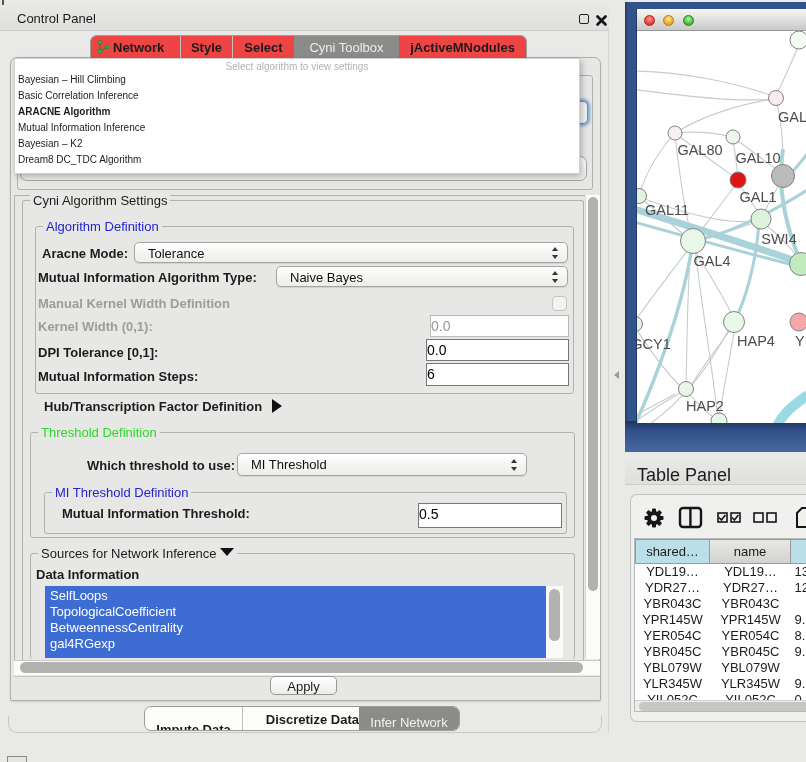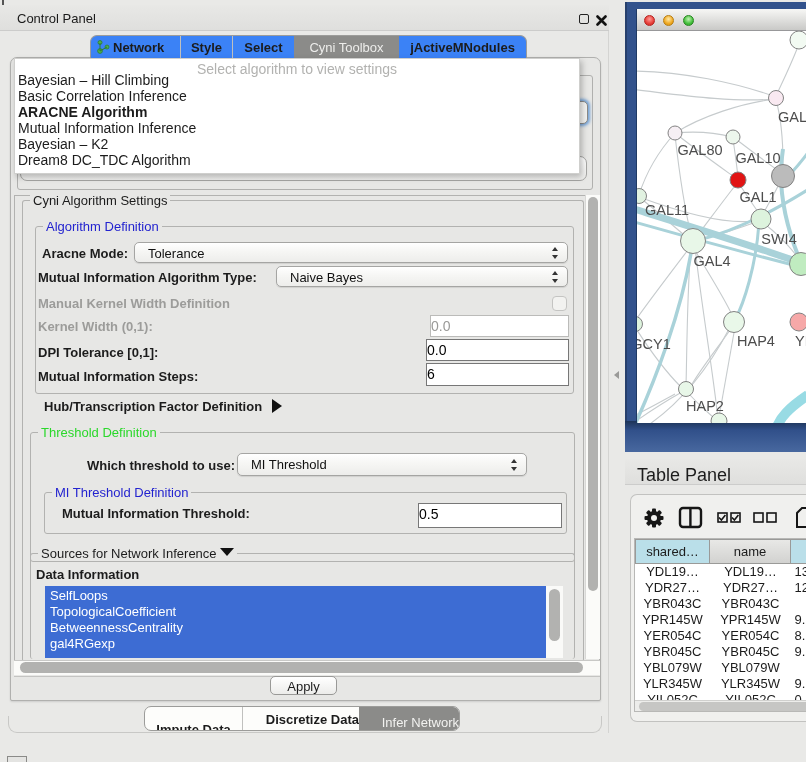--- a/index.html
+++ b/index.html
@@ -62,21 +62,21 @@
 <div class="lbl dis" style="left:38px;top:319px">Kernel Width (0,1):</div>
 <div class="tf tfd" style="left:430px;top:315px;width:139px;height:22px">0.0</div>
 <div class="lbl" style="left:38px;top:345px">DPI Tolerance [0,1]:</div>
 <div class="tf" style="left:426px;top:339px;width:143px;height:22px">0.0</div>
 <div class="lbl" style="left:38px;top:369px">Mutual Information Steps:</div>
 <div class="tf" style="left:426px;top:363px;width:143px;height:23px">6</div>
 
 <div class="lbl" style="left:44px;top:399px">Hub/Transcription Factor Definition</div>
 <div class="a" style="left:272px;top:399px;width:0;height:0;border-top:7px solid transparent;border-bottom:7px solid transparent;border-left:10px solid #111"></div>
 
-<div class="grp" style="left:30px;top:432px;width:545px;height:130px">
+<div class="grp" style="left:30px;top:432px;width:545px;height:106px">
   <span class="glabel" style="color:#2bd82b">Threshold Definition</span>
 </div>
 <div class="lbl" style="right:571px;top:458px">Which threshold to use:</div>
 <div class="combo" style="left:237px;top:453px;width:290px;height:23px">
     <span class="ct">MI Threshold</span>
     <span class="step"></span>
   </div>
 <div class="grp" style="left:44px;top:492px;width:523px;height:42px">
   <span class="glabel" style="color:#2323cf">MI Threshold Definition</span>
 </div>
@@ -97,41 +97,41 @@
 <div class="a" style="left:588px;top:197px;width:10px;height:394px;background:#b2b2b0;border-radius:6px"></div>
 <div class="a" style="left:14px;top:660px;width:586px;height:15px;background:#fbfbf9;border-top:1px solid #c8c8c6"></div>
 <div class="a" style="left:20px;top:662px;width:563px;height:11px;background:#b2b2b0;border-radius:6px"></div>
 
 <div class="a" style="left:14px;top:676px;width:586px;height:1px;background:#c4c4c2"></div>
 <div class="a" style="left:270px;top:676px;width:67px;height:19px;background:linear-gradient(#ffffff,#ececea);border:1px solid #999997;border-radius:5px;text-align:center;font-size:13px;padding-top:2px">Apply</div>
 
 <div class="a" style="left:144px;top:706px;width:316px;height:25px;background:#fdfdfb;border:1px solid #9c9c9a;border-radius:7px;overflow:hidden;display:flex">
   <div style="flex:0 0 98px;text-align:center;font-weight:bold;padding-top:15px;border-right:1px solid #c0c0be">Impute Data</div>
   <div style="flex:0 0 116px;text-align:right;font-weight:bold;padding-top:5px">Discretize Data</div>
-  <div style="flex:1;text-align:right;color:#f2f2f0;background:#8b8b89;padding-top:8px">Infer Network</div>
+  <div style="flex:1;text-align:center;color:#f2f2f0;background:#8b8b89;padding-top:8px">Infer Network</div>
 </div>
 
 <div class="a" style="left:8px;top:716px;width:594px;height:17px;border:1px solid #c8c8c6;border-top:none;border-radius:0 0 9px 9px"></div>
 
-<div class="a" style="left:90px;top:35px;width:437px;height:23px;background:#3b82f6;border:1px solid #9c9c9a;border-radius:7px 7px 0 0;border-bottom:none;display:flex;overflow:hidden">
+<div class="a" style="left:90px;top:35px;width:437px;height:23px;background:#ef4444;border:1px solid #9c9c9a;border-radius:7px 7px 0 0;border-bottom:none;display:flex;overflow:hidden">
   <div style="flex:0 0 90px;font-weight:bold;padding:4px 0 0 22px;border-right:1px solid #c0c0be;position:relative">
     <svg class="a" style="left:6px;top:4px" width="13" height="14" viewBox="0 0 13 14">
         <circle cx="3" cy="2.5" r="2" fill="#4caf50" stroke="#2e7d32" stroke-width="0.8"></circle>
         <circle cx="3" cy="11" r="2.4" fill="#4caf50" stroke="#2e7d32" stroke-width="0.8"></circle>
         <circle cx="10" cy="7" r="2" fill="#4caf50" stroke="#2e7d32" stroke-width="0.8"></circle>
         <path d="M3 3 L3 11 M3 11 L10 7" stroke="#2e7d32" stroke-width="1"></path>
       </svg>
     Network</div>
   <div style="flex:0 0 52px;text-align:center;font-weight:bold;padding-top:4px;border-right:1px solid #c0c0be">Style</div>
   <div style="flex:0 0 61px;text-align:center;font-weight:bold;padding-top:4px">Select</div>
   <div style="flex:0 0 105px;text-align:center;color:#ededeb;background:#8b8b89;padding-top:4px">Cyni Toolbox</div>
   <div style="flex:1;text-align:center;font-weight:bold;padding-top:4px">jActiveMNodules</div>
 </div>
 
-<div class="a" style="left:14px;top:58px;width:566px;height:116px;background:#fff;border:1px solid #cfcfcd;box-shadow:2px 3px 6px rgba(0,0,0,0.25);font-size:14px">
+<div class="a" style="left:14px;top:58px;width:566px;height:116px;background:#fff;border:1px solid #cfcfcd;box-shadow:2px 3px 6px rgba(0,0,0,0.25);font-size:10px">
   <div style="position:absolute;left:0;right:0;top:2px;text-align:center;color:#b2b2b0">Select algorithm to view settings</div>
   <div style="position:absolute;left:3px;top:13px;line-height:16px">Bayesian – Hill Climbing<br>Basic Correlation Inference<br><span class="b">ARACNE Algorithm</span><br>Mutual Information Inference<br>Bayesian – K2<br>Dream8 DC_TDC Algorithm</div>
 </div>
 
 <div class="a" style="left:614px;top:371px;width:0;height:0;border-top:4px solid transparent;border-bottom:4px solid transparent;border-right:5px solid #9a9a98"></div>
 
 <div class="a" style="left:625px;top:2px;width:181px;height:450px;background:#32528c"></div>
 <div class="a" style="left:625px;top:2px;width:2px;height:450px;background:#27406c"></div>
 <div class="a" style="left:636px;top:9px;width:1px;height:443px;background:#203a64"></div>
 <div class="a" style="left:625px;top:421px;width:181px;height:31px;background:linear-gradient(#1d3458,#31508a 30%,#48689f)"></div>

